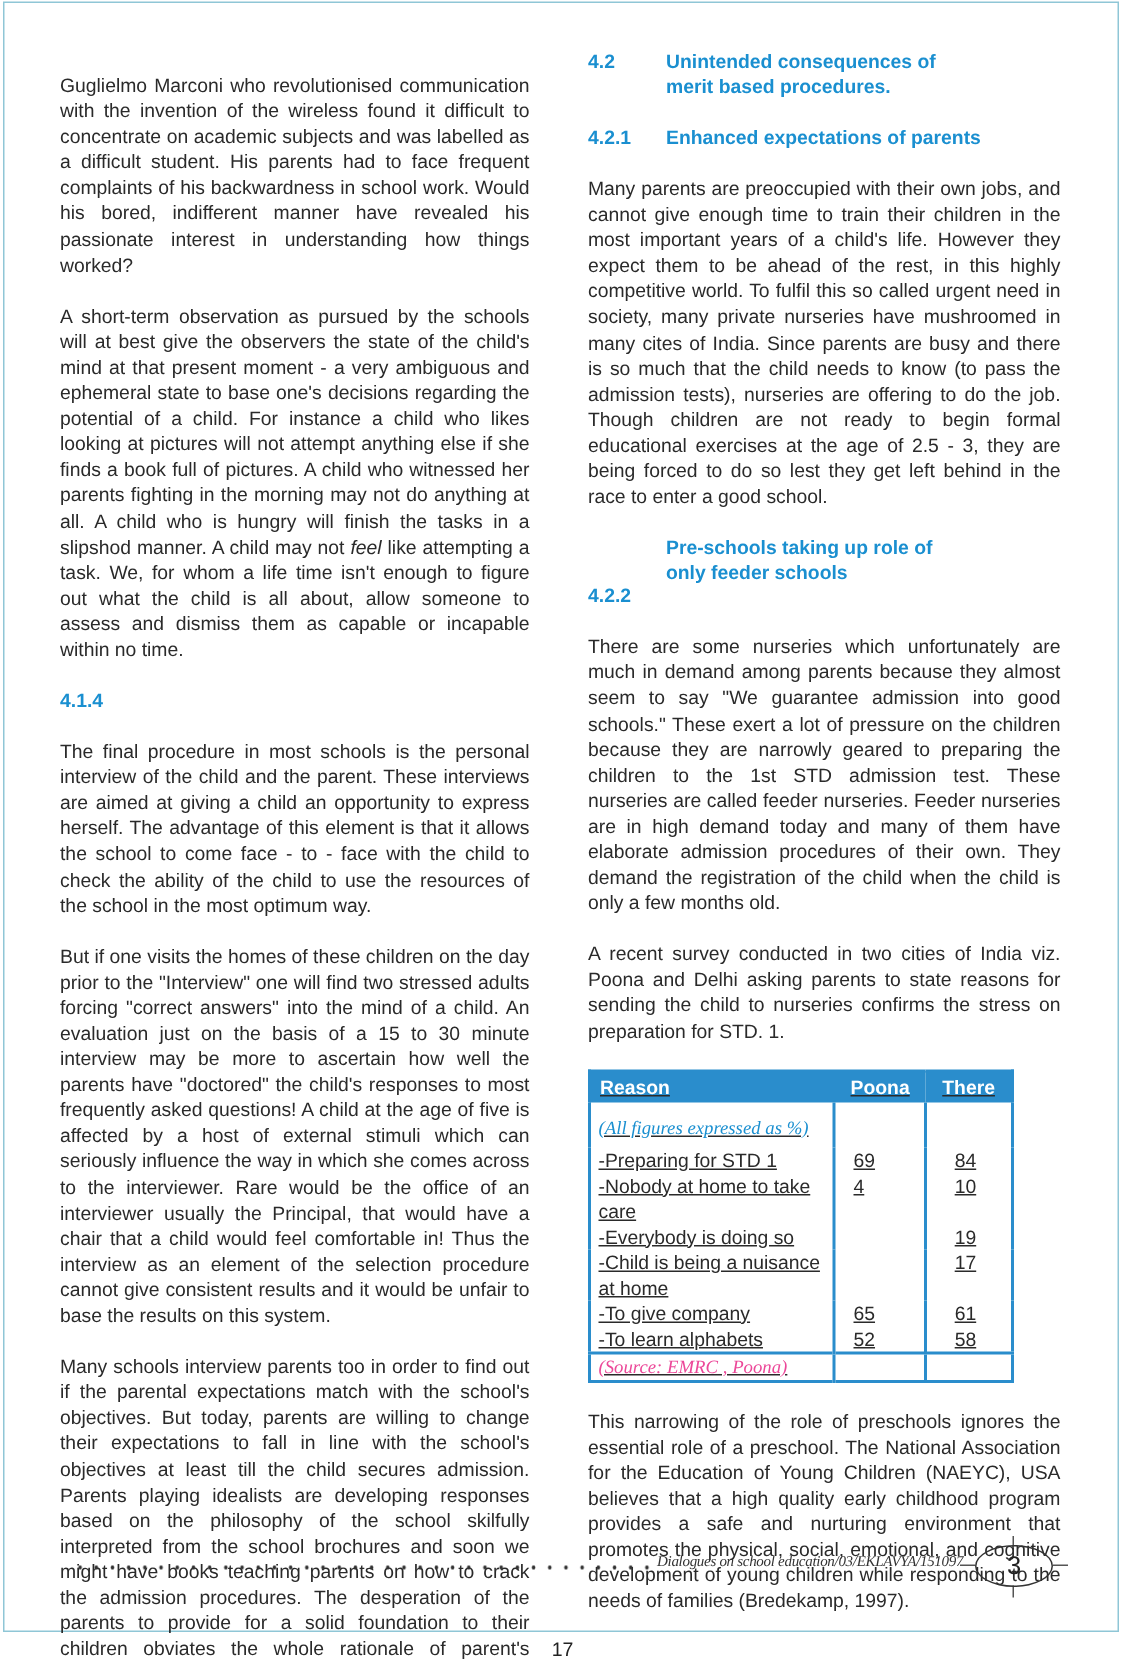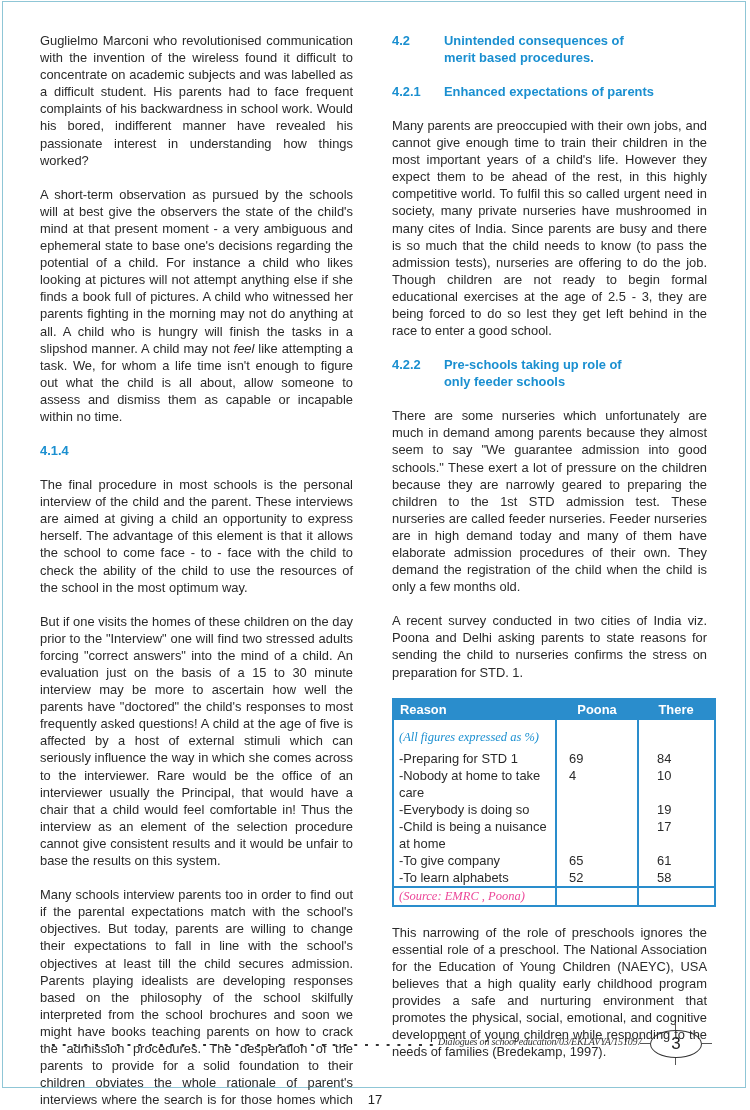--- a/index.html
+++ b/index.html
@@ -3,30 +3,30 @@
 <meta charset="utf-8">
 <style>
   html, body { margin: 0; padding: 0; background: #ffffff; }
   body { width: 750px; height: 1110px; position: relative; overflow: hidden;
          font-family: "Liberation Sans", sans-serif; color: #2a2a2a; }
   .frame { position: absolute; left: 2px; top: 1px; width: 744px; height: 1087px;
            border: 1px solid #8fc6d6; box-sizing: border-box; background: #fff; }
   .col { position: absolute; top: 32px; font-size: 12.9px; line-height: 17.1px; }
   .col.left { left: 40px; width: 313px; }
   .col.right { left: 392px; width: 315px; }
-  p { margin: 0 0 17px 0; text-align: justify; }
+  p { margin: 16px 0 17px 0; text-align: justify; }
   .heading { display: flex; color: #1a8fd0; font-weight: bold; font-size: 12.9px;
              line-height: 17px; margin: 0 0 17px 0; }
   .heading .num { width: 44px; flex: 0 0 44px; }
   .heading .ttl { flex: 1; }
   .heading.h42 .num { width: 42px; flex: 0 0 42px; }
   em { font-style: italic; }
 
-  table.survey { border-collapse: collapse; width: 324px; margin: 3px 0 17px 0;
-                 border: 2px solid #2a8dcc; font-size: 12.9px; }
+  table.survey { border-collapse: collapse; width: 284px; margin: 3px 0 17px 0;
+                 border: 2px solid #2a8dcc; font-size: 12.9px; text-decoration: underline; }
   table.survey th { background: #2a8dcc; color: #fff; text-align: left; padding: 1px 6px;
                     font-weight: bold; height: 18px; }
   table.survey th.c { text-align: center; }
   table.survey td { vertical-align: top; padding: 0 5px; line-height: 17px; }
   table.survey td.v { border-left: 2px solid #2a8dcc; padding-left: 12px; }
   table.survey td.v2 { padding-left: 18px; }
   .note { font-family: "Liberation Serif", serif; font-style: italic; color: #1a8fd0;
           font-size: 12.5px; padding-top: 9px !important; padding-bottom: 4px !important; margin-left: 16px; }
   .source-row td { border-top: 2px solid #2a8dcc; font-family: "Liberation Serif", serif;
                    font-style: italic; font-size: 12.5px; color: #ec4899; }
@@ -63,21 +63,21 @@
   <div class="heading h42">
     <span class="num" style="width:52px;flex:0 0 52px;">4.2</span>
     <span class="ttl" style="width:210px;flex:0 0 210px;">Unintended consequences of merit based procedures.</span>
   </div>
   <div class="heading">
     <span class="num" style="width:52px;flex:0 0 52px;">4.2.1</span>
     <span class="ttl">Enhanced expectations of parents</span>
   </div>
   <p>Many parents are preoccupied with their own jobs, and cannot give enough time to train their children in the most important years of a child's life. However they expect them to be ahead of the rest, in this highly competitive world. To fulfil this so called urgent need in society, many private nurseries have mushroomed in many cites of India. Since parents are busy and there is so much that the child needs to know (to pass the admission tests), nurseries are offering to do the job. Though children are not ready to begin formal educational exercises at the age of 2.5 - 3, they are being forced to do so lest they get left behind in the race to enter a good school.</p>
   <div class="heading">
-    <span class="num" style="width:52px;flex:0 0 52px;">4.2.2</span>
+    <span class="num" style="width:52px;flex:0 0 52px;margin-top:32px;">4.2.2</span>
     <span class="ttl" style="width:190px;flex:0 0 190px;">Pre-schools taking up role of only feeder schools</span>
   </div>
   <p>There are some nurseries which unfortunately are much in demand among parents because they almost seem to say "We guarantee admission into good schools." These exert a lot of pressure on the children because they are narrowly geared to preparing the children to the 1st STD admission test. These nurseries are called feeder nurseries. Feeder nurseries are in high demand today and many of them have elaborate admission procedures of their own. They demand the registration of the child when the child is only a few months old.</p>
   <p>A recent survey conducted in two cities of India viz. Poona and Delhi asking parents to state reasons for sending the child to nurseries confirms the stress on preparation for STD. 1.</p>
 
   <table class="survey">
     <thead>
       <tr>
         <th style="width:150px;">Reason</th>
         <th class="c">Poona</th>

